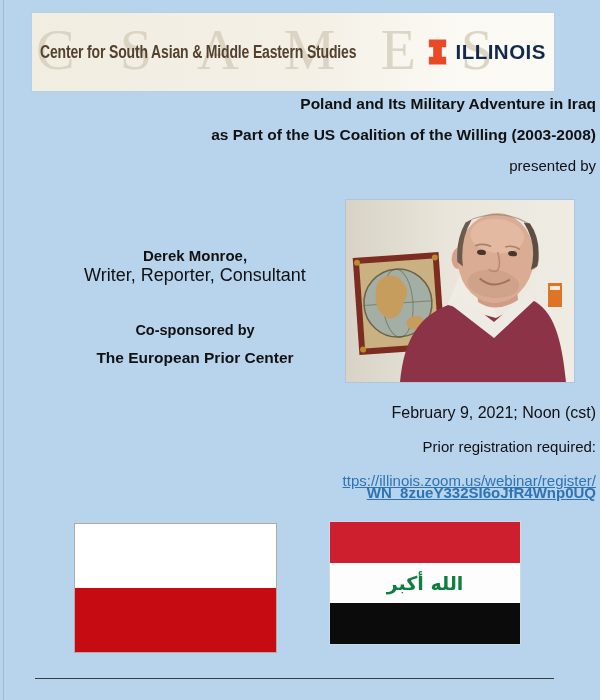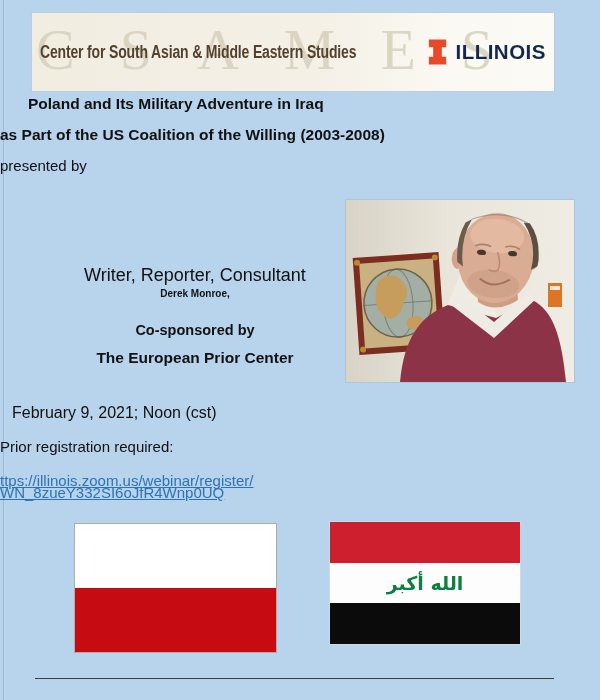--- a/index.html
+++ b/index.html
@@ -37,35 +37,35 @@
   }
   .banner .logo {
     position: absolute; right: 8px; top: 50%; transform: translateY(-50%);
     display: flex; align-items: center; gap: 8px;
   }
   .banner .wordmark {
     font-size: 20.5px; font-weight: 800; letter-spacing: 0.5px;
     color: #13294b; white-space: nowrap;
   }
   
-  .line { position: absolute; left: 0; width: 596px; text-align: left; }
+  .line { position: absolute; left: 0; width: 596px; text-align: right; }
   .title-1 { top: 95px;  font-size: 15.5px; font-weight: 700; text-indent: 28px; }
   .title-2 { top: 126px; font-size: 15.5px; font-weight: 700; }
   .presented { top: 157px; font-size: 15px; }
   .date-line { top: 404px; font-size: 16px; text-indent: 12px; }
   .prior-line { top: 438px; font-size: 15px; }
   .link-line { font-size: 15px; }
   .link-line span {
     color: #2e74b5; text-decoration: underline; cursor: pointer;
   }
   .link-1 { top: 472px; }
-  .link-2 { top: 484px; }
+  .link-2 { top: 484px; font-weight: bold; }
   
   .col { position: absolute; left: 20px; width: 350px; text-align: center; }
-  .speaker-name { top: 247px; font-size: 10px; font-weight: 700; margin-top: 41px; }
+  .speaker-name { top: 247px; font-size: 15px; font-weight: 700; }
   .speaker-cred { top: 265px; font-size: 18px; }
   .cosponsored  { top: 322px; font-size: 14.5px; font-weight: 700; }
   .eu-center    { top: 349px; font-size: 15.5px; font-weight: 700; }
   
   .photo {
     position: absolute; left: 346px; top: 200px; width: 228px; height: 182px;
     box-shadow: 0 0 0 1px rgba(160,170,185,0.35);
   }
   
   .flag-poland {

